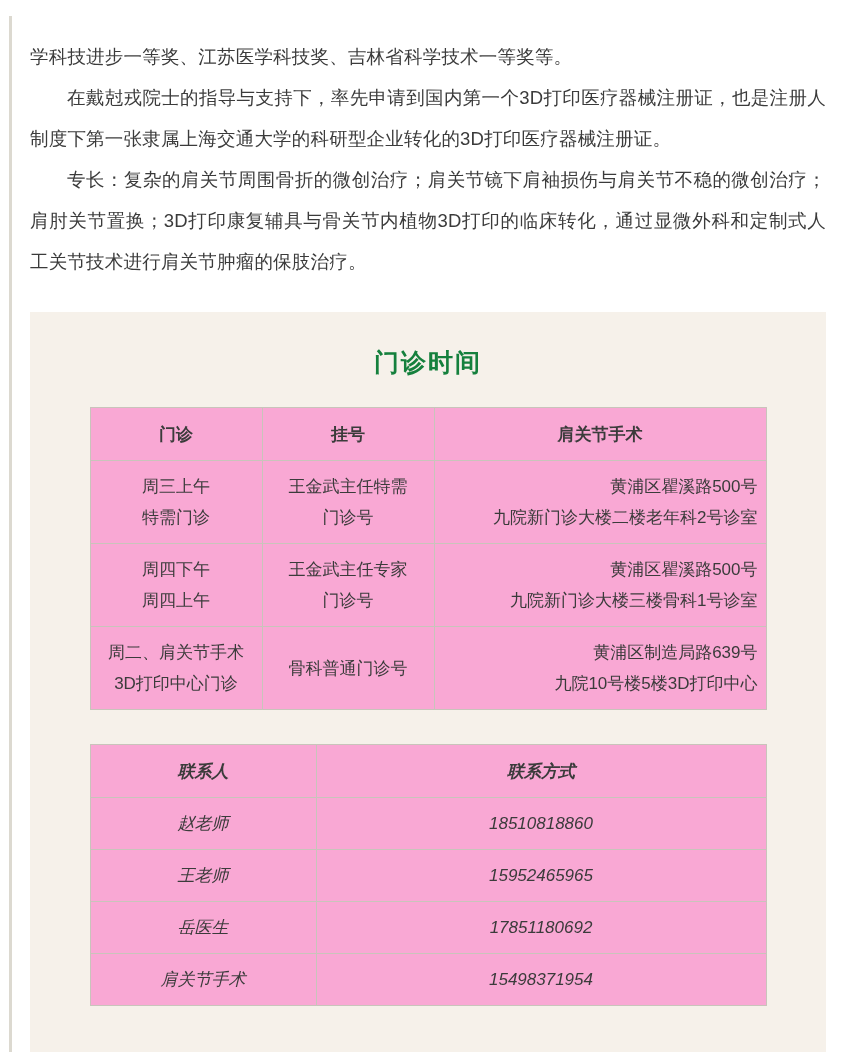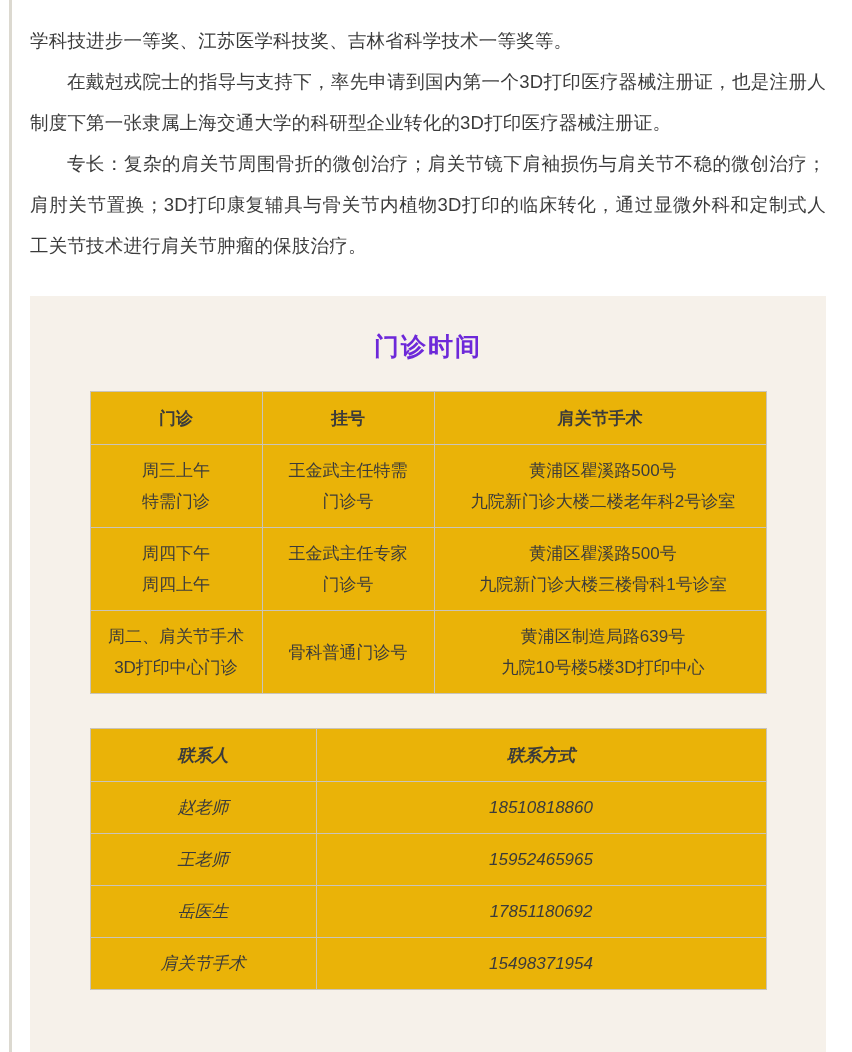--- a/index.html
+++ b/index.html
@@ -37,59 +37,59 @@
     line-height: 41px;
     color: #3b3b3b;
     text-align: justify;
     letter-spacing: 0.2px;
     margin: 0;
   }
   .para.indent {
     text-indent: 2em;
   }
   .para-first {
-    margin-top: 0;
+    margin-top: 16px;
     padding-top: 20px;
   }
   
   .clinic-box {
     margin: 30px 0 0 0;
     background: #f6f1ea;
     padding: 28px 0 34px 0;
   }
   .clinic-title {
     text-align: center;
     font-size: 25px;
     font-weight: bold;
-    color: #6d28d9;
+    color: #15803d;
     letter-spacing: 2px;
     margin: 6px 0 28px 0;
   }
   table.grid {
     border-collapse: collapse;
     width: 676px;
     margin: 0 auto;
-    background: #eab308;
+    background: #f9a8d4;
     table-layout: fixed;
   }
   table.grid th, table.grid td {
     border: 1px solid #c9c4bb;
     font-size: 17px;
     color: #3b3b3b;
     padding: 10px 8px;
     line-height: 31px;
     vertical-align: middle;
   }
   table.grid th {
     font-weight: bold;
     text-align: center;
     height: 32px;
   }
   .c-center { text-align: center; }
-  .c-left { text-align: center; padding-left: 14px !important; margin-left: 26px; }
+  .c-left { text-align: right; padding-left: 14px !important; margin-left: 26px; }
   .cell-line { display: block; }
 
   
   table.schedule col.c1 { width: 172px; }
   table.schedule col.c2 { width: 172px; }
   table.schedule col.c3 { width: 332px; }
 
   
   .contact-wrap {
     margin: 34px 0 0 0;

